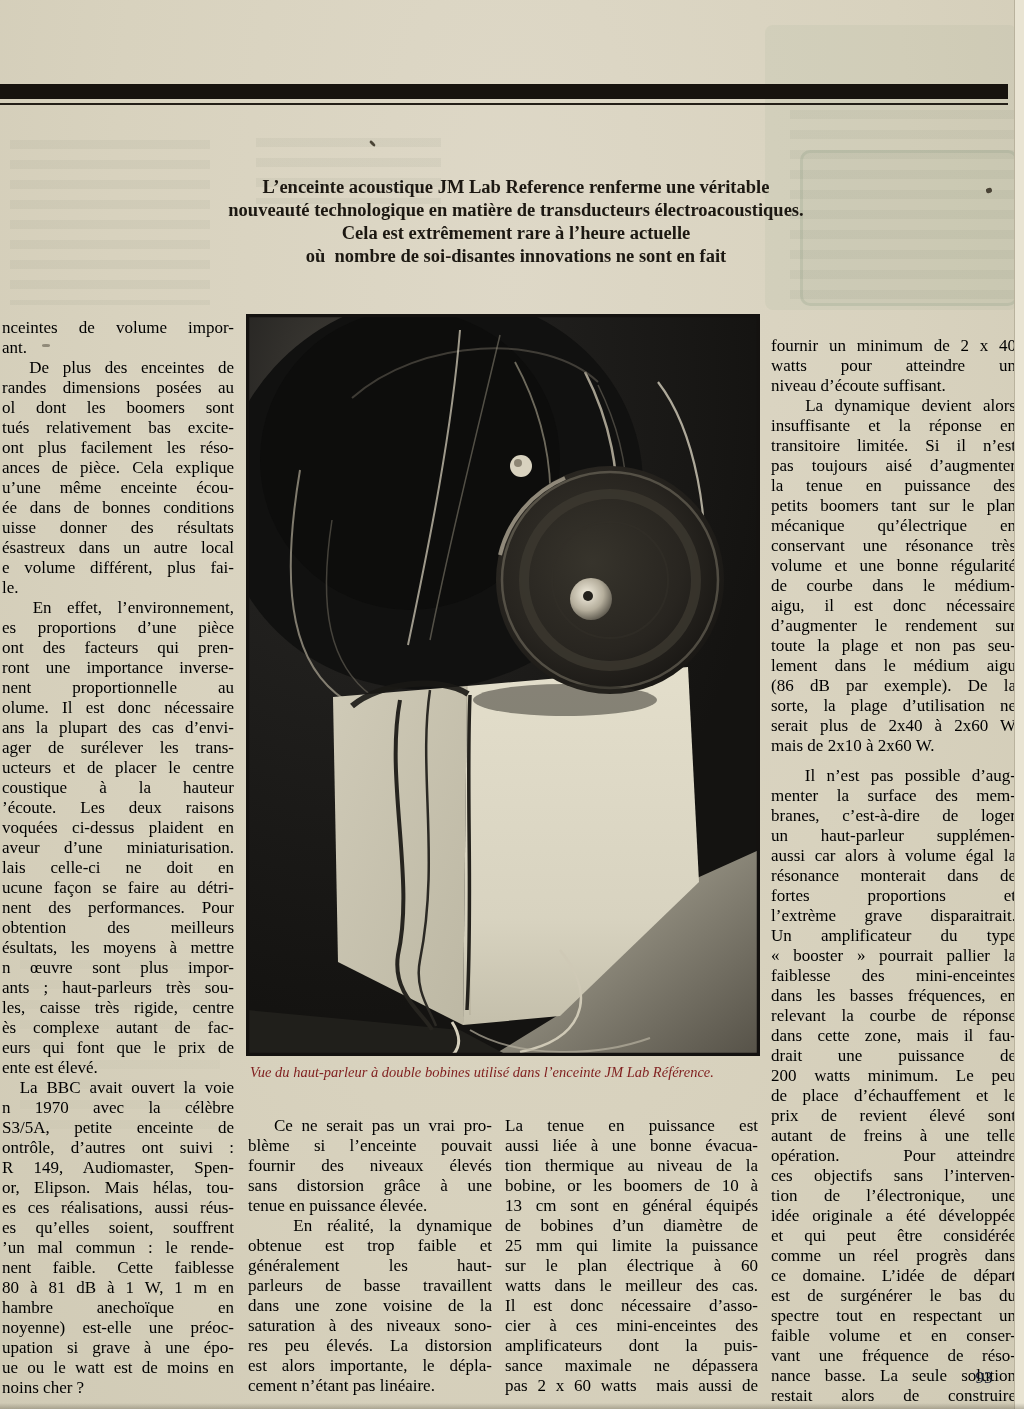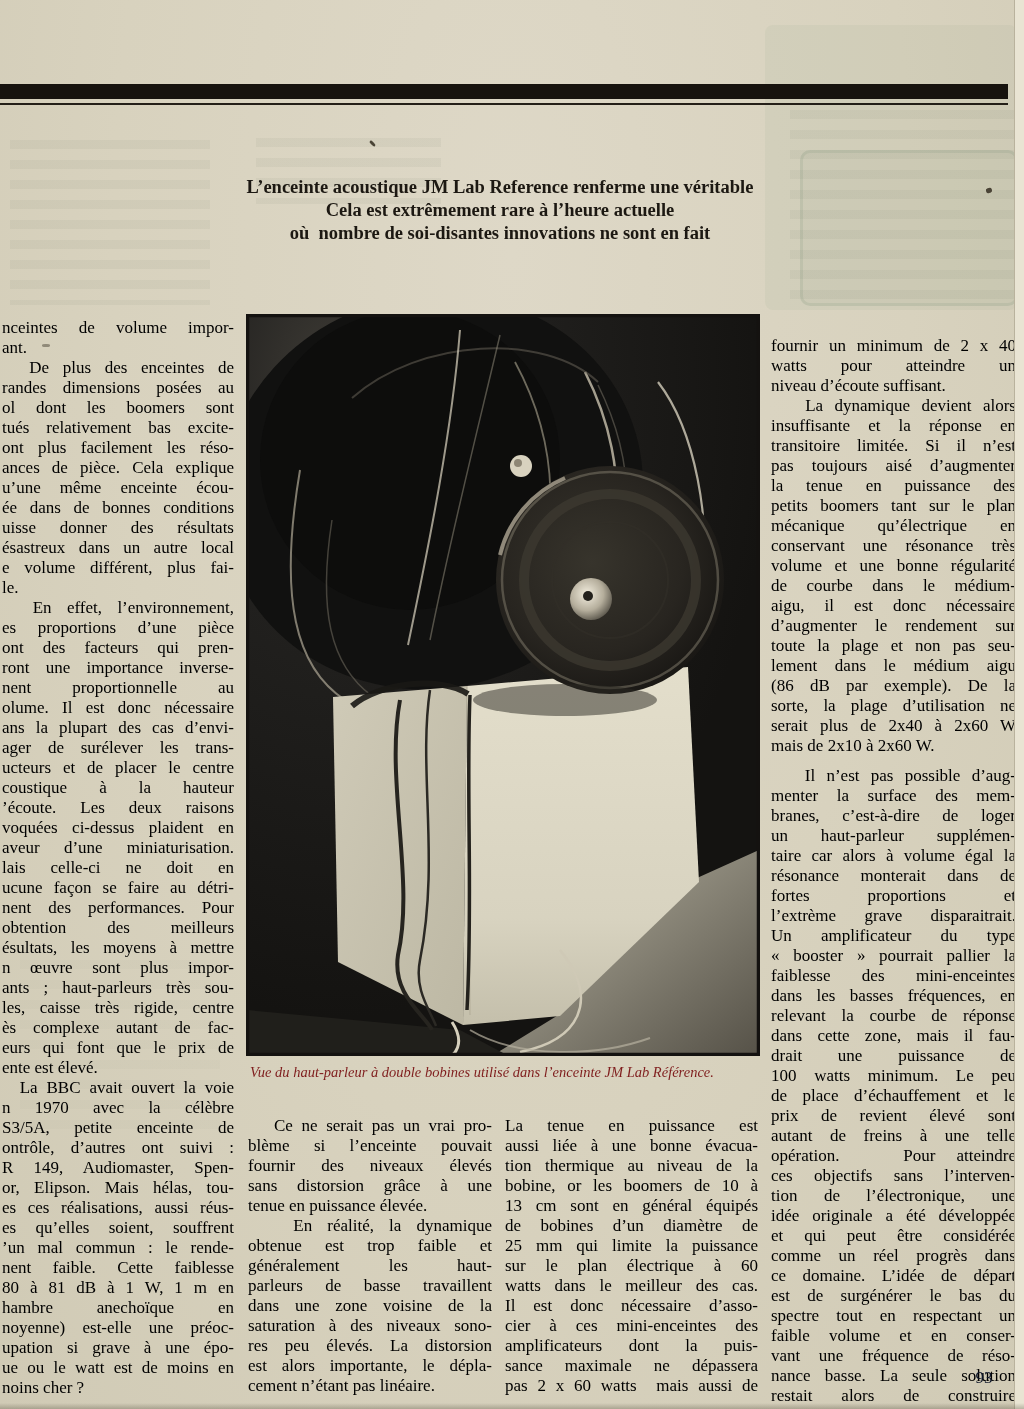--- a/index.html
+++ b/index.html
@@ -7,21 +7,21 @@
     position:relative;width:1024px;height:1409px;overflow:hidden;
     background:radial-gradient(ellipse at 50% 18%, #ded8c7 0%, #d8d2be 55%, #d0cab5 100%);
     font-family:"Liberation Serif","DejaVu Serif",serif;
     color:#2a251f;
   }
   .abs{position:absolute}
   
   .rule-thick{left:0;top:84px;width:1008px;height:15px;background:#17130e}
   .rule-thin{left:0;top:103px;width:1008px;height:2px;background:#241f18}
   
-  .headline{left:150px;top:176px;width:700px;font-weight:bold;font-size:18.5px;line-height:23px;color:#1c1812}
+  .headline{left:166px;top:176px;width:700px;font-weight:bold;font-size:18.5px;line-height:23px;color:#1c1812}
   .headline .line{height:23px;white-space:nowrap;text-align:center;text-align-last:center;overflow:hidden}
   
   .col{font-size:17px;line-height:20px;color:#000000}
   .col .line{height:20px;white-space:nowrap;text-align:justify;text-align-last:justify;overflow:hidden}
   .col .line.end{text-align-last:left}
   .col .gap{height:10px}
   .col-left{left:2px;top:318px;width:232px}
   .col-right{left:771px;top:336px;width:245px}
   .col-midleft{left:248px;top:1116px;width:244px}
   .col-midright{left:505px;top:1116px;width:253px}
@@ -50,20 +50,21 @@
 <div class="abs ghost-tint" style="left:765px;top:25px;width:252px;height:285px"></div>
 <div class="abs ghost-box" style="left:800px;top:150px;width:212px;height:150px"></div>
 <div class="abs ghost" style="left:790px;top:110px;width:225px;height:195px"></div>
 <div class="abs ghost" style="left:20px;top:960px;width:200px;height:170px;opacity:.25"></div>
 
 <div class="abs rule-thick"></div>
 <div class="abs rule-thin"></div>
 
 <div class="abs headline">
     <div class="line">L’enceinte acoustique JM Lab Reference renferme une véritable</div>
+    <div class="line">nouveauté technologique en matière de transducteurs électroacoustiques.</div>
     <div class="line">Cela est extrêmement rare à l’heure actuelle</div>
     <div class="line">où&nbsp; nombre de soi-disantes innovations ne sont en fait</div>
   </div>
 
 <div class="abs photo">
   <svg viewBox="247 315 512 740" preserveAspectRatio="none">
     <defs>
       <radialGradient id="gBg" cx="18%" cy="10%" r="85%">
         <stop offset="0%" stop-color="#403d37"></stop>
         <stop offset="30%" stop-color="#232220"></stop>
@@ -256,32 +257,32 @@
     <div class="line">lement dans le médium aigu</div>
     <div class="line">(86 dB par exemple). De la</div>
     <div class="line">sorte, la plage d’utilisation ne</div>
     <div class="line">serait plus de 2x40 à 2x60 W</div>
     <div class="line end">mais de 2x10 à 2x60 W.</div>
     <div class="gap"></div>
     <div class="line">&nbsp;&nbsp;&nbsp;Il n’est pas possible d’aug-</div>
     <div class="line">menter la surface des mem-</div>
     <div class="line">branes, c’est-à-dire de loger</div>
     <div class="line">un haut-parleur supplémen-</div>
-    <div class="line">taire car alors à volume égal la</div>
+    <div class="line">aussi car alors à volume égal la</div>
     <div class="line">résonance monterait dans de</div>
     <div class="line">fortes proportions et</div>
     <div class="line">l’extrème grave disparaitrait.</div>
     <div class="line">Un amplificateur du type</div>
     <div class="line">« booster » pourrait pallier la</div>
     <div class="line">faiblesse des mini-enceintes</div>
     <div class="line">dans les basses fréquences, en</div>
     <div class="line">relevant la courbe de réponse</div>
     <div class="line">dans cette zone, mais il fau-</div>
     <div class="line">drait une puissance de</div>
-    <div class="line">100 watts minimum. Le peu</div>
+    <div class="line">200 watts minimum. Le peu</div>
     <div class="line">de place d’échauffement et le</div>
     <div class="line">prix de revient élevé sont</div>
     <div class="line">autant de freins à une telle</div>
     <div class="line">opération.&nbsp;&nbsp;&nbsp;Pour atteindre</div>
     <div class="line">ces objectifs sans l’interven-</div>
     <div class="line">tion de l’électronique, une</div>
     <div class="line">idée originale a été développée</div>
     <div class="line">et qui peut être considérée</div>
     <div class="line">comme un réel progrès dans</div>
     <div class="line">ce domaine. L’idée de départ</div>

